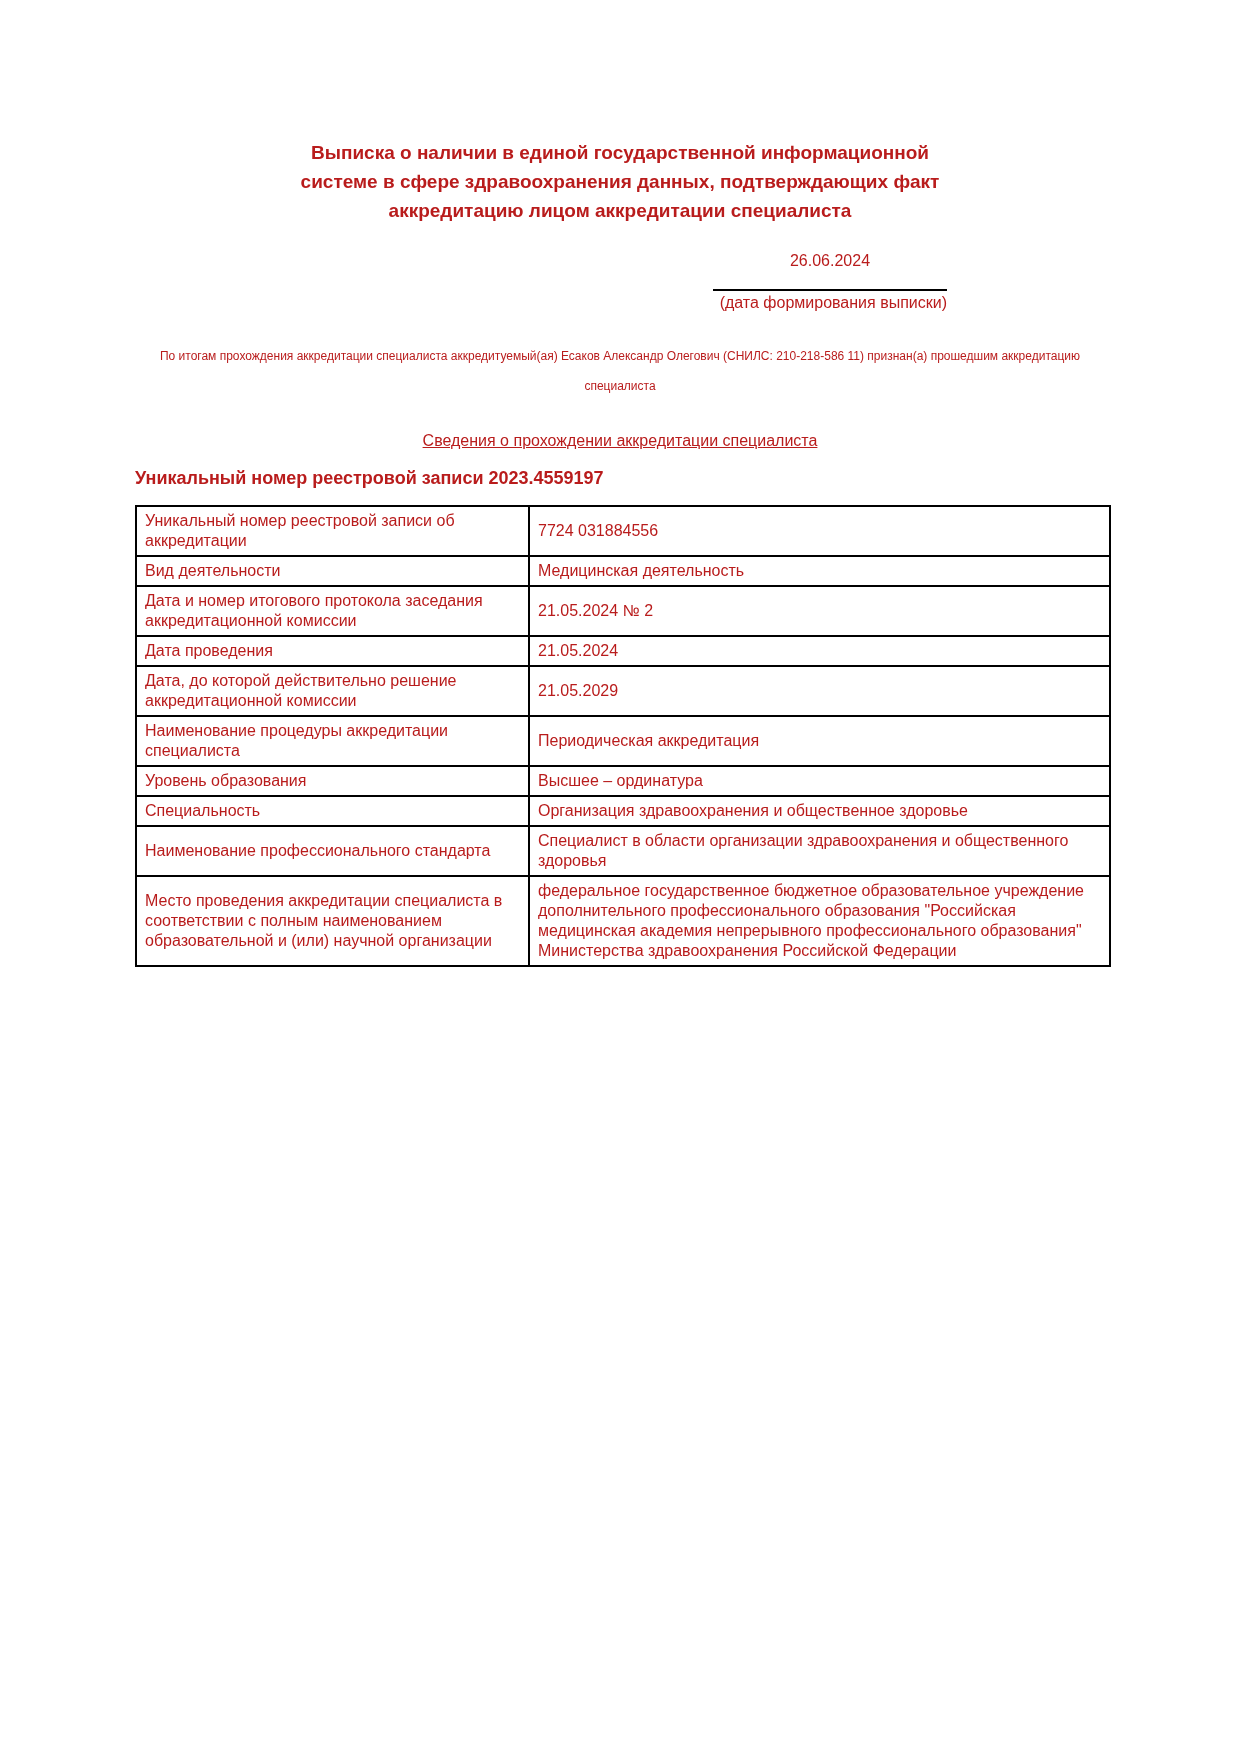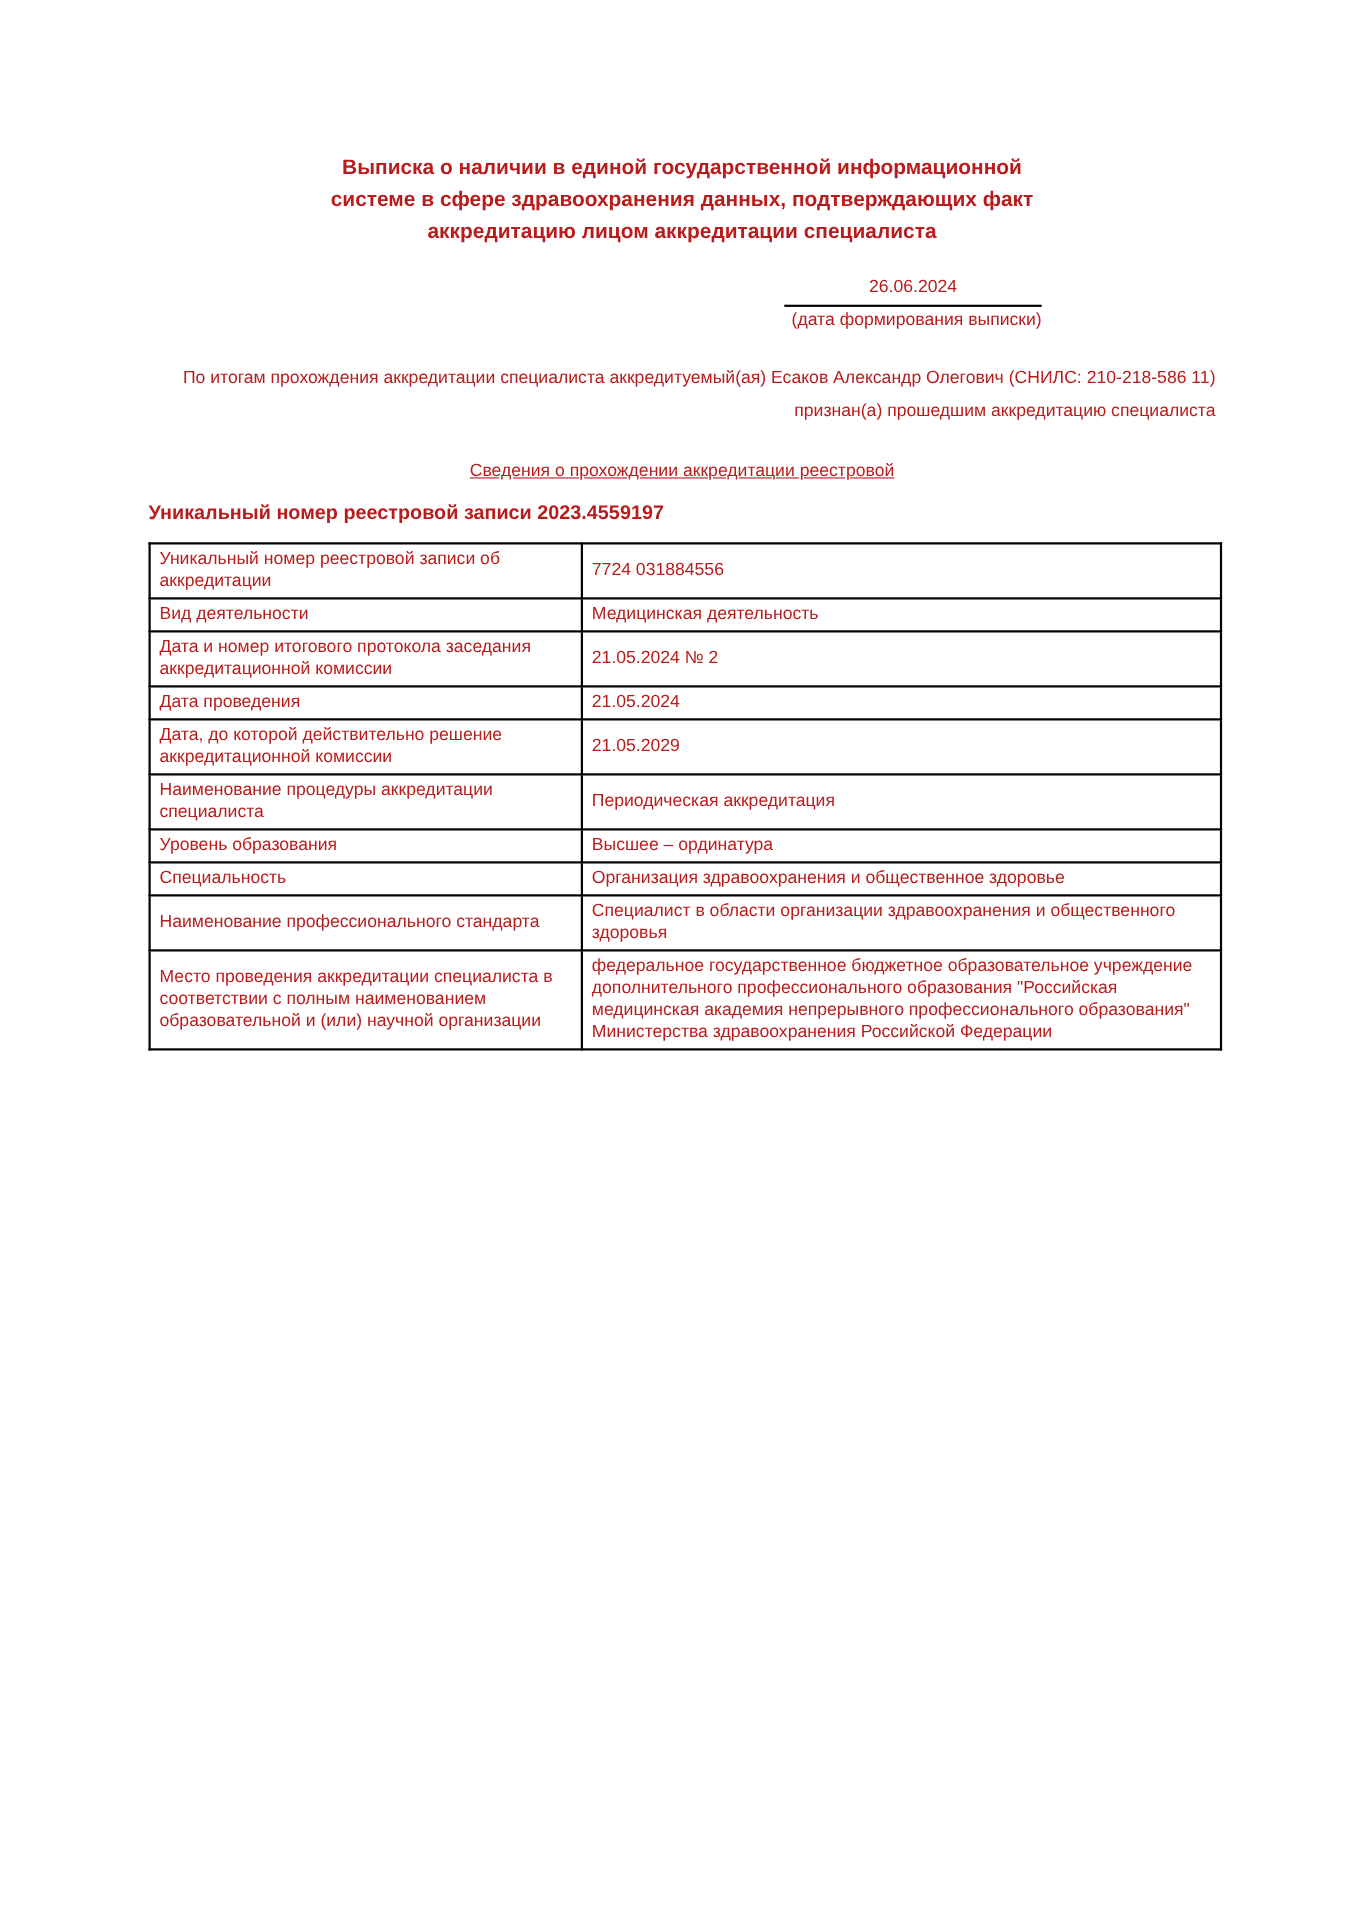--- a/index.html
+++ b/index.html
@@ -23,27 +23,27 @@
   }
   .date-block {
     width: 234px;
     margin: 26px 0 0 578px;
     text-align: center;
     font-size: 16px;
     line-height: 20px;
   }
   .date-value {
     border-bottom: 2px solid #000;
-    padding-bottom: 6px;
+    padding-bottom: 18px;
   }
   .date-caption { padding-top: 2px; text-align: right; }
   .intro {
     margin: 28px 0 0 0;
-    text-align: right;
-    font-size: 16px;
+    text-align: center;
+    font-size: 12px;
     line-height: 30px;
   }
   .section-heading {
     margin-top: 30px;
     text-align: center;
     font-size: 16px;
     line-height: 20px;
     text-decoration: underline;
   }
   .record-heading {
@@ -81,21 +81,21 @@
     <div>аккредитацию лицом аккредитации специалиста</div>
   </div>
 
   <div class="date-block">
     <div class="date-value">26.06.2024</div>
     <div class="date-caption">(дата формирования выписки)</div>
   </div>
 
   <p class="intro">По итогам прохождения аккредитации специалиста аккредитуемый(ая) Есаков Александр Олегович (СНИЛС: 210-218-586 11) признан(а) прошедшим аккредитацию специалиста</p>
 
-  <div class="section-heading">Сведения о прохождении аккредитации реестровой</div>
+  <div class="section-heading">Сведения о прохождении аккредитации специалиста</div>
 
   <div class="record-heading">Уникальный номер реестровой записи 2023.4559197</div>
 
   <table class="info-table">
     <tbody>
       <tr>
         <td class="label-cell">Уникальный номер реестровой записи об аккредитации</td>
         <td class="value-cell">7724 031884556</td>
       </tr>
       <tr>

